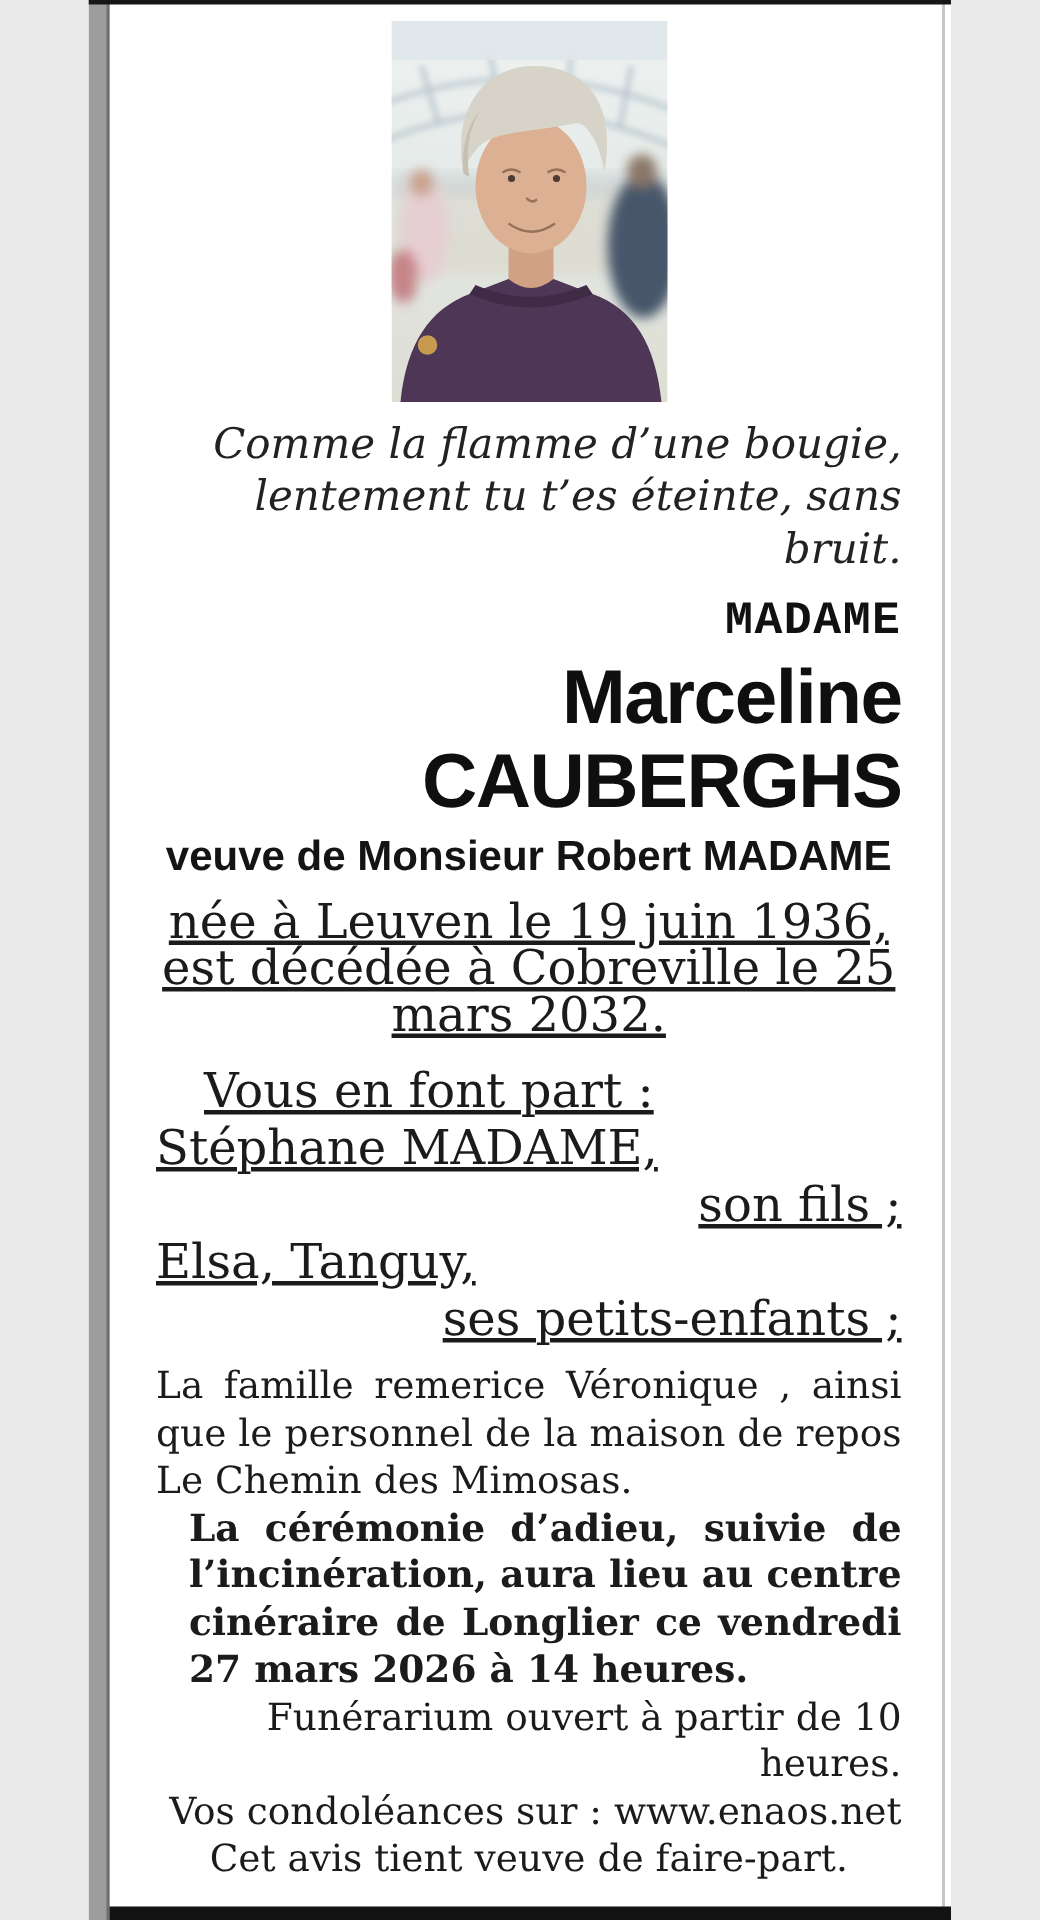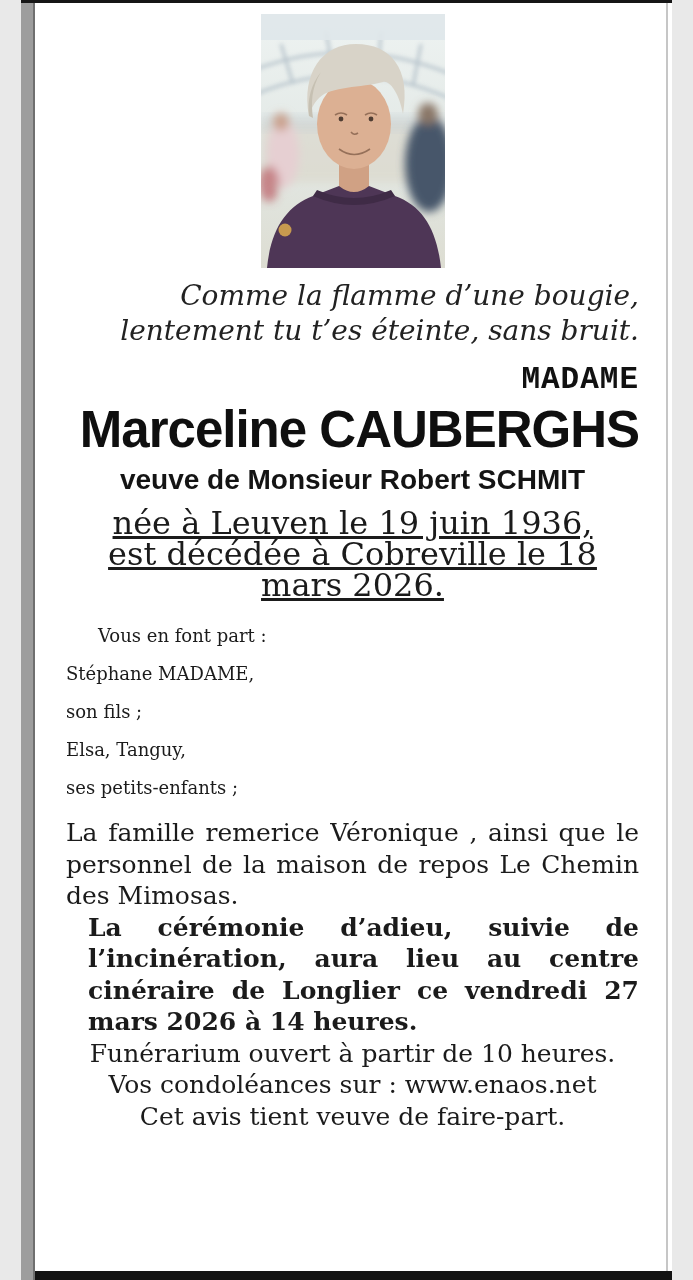--- a/index.html
+++ b/index.html
@@ -1,17 +1,17 @@
 <!DOCTYPE html>
 <html><head>
 <meta charset="utf-8">
 <style>
   html,body { margin:0; padding:0; background:#e9e9e9; }
   .page {
-    position:relative; width:651px; height:1280px; margin:0 auto;
+    position:relative; width:575px; height:1280px; margin:0 auto;
     background:#ffffff; overflow:hidden;
     font-family:"DejaVu Serif", serif; color:#1b1b1b;
   }
   
   .edge-top    { position:absolute; left:0; top:0; right:0; height:3px; background:#161616; z-index:6; }
   .edge-left   { position:absolute; left:0; top:0; bottom:0; width:12px; background:#9d9d9d; border-right:2px solid #6f6f6f; z-index:5; }
   .edge-right  { position:absolute; right:4px; top:0; bottom:0; width:2px; background:#c6c6c6; z-index:5; }
   .edge-bottom { position:absolute; left:14px; right:0; bottom:0; height:9px; background:#131313; z-index:6; }
 
   .content { position:absolute; left:15px; top:3px; right:9px; bottom:9px; padding:0 24px 0 30px; }
@@ -33,27 +33,27 @@
     font-family:"Liberation Sans", sans-serif; font-weight:bold;
     font-size:51px; line-height:56px; letter-spacing:-1px; color:#0f0f0f;
   }
   .widow-line {
     margin-top:6px; text-align:center;
     font-family:"Liberation Sans", sans-serif; font-weight:bold;
     font-size:28px; line-height:32px; color:#141414;
   }
   .vitals { margin-top:12px; text-align:center; font-size:32px; line-height:31px;text-decoration:underline; }
 
-  .announce { margin-top:16px; font-size:18px; line-height:38px; }
+  .announce { margin-top:16px; font-size:32px; line-height:38px;text-decoration:underline; }
   .announce .intro { padding-left:32px; }
-  .announce .relation { text-align:left; }
+  .announce .relation { text-align:right; }
 
   .paras { margin-top:10px; font-size:25px; line-height:31.5px; }
   .paras p { margin:0; text-align:justify; }
-  .paras p.noj { text-align:center; }
+  .paras p.noj { text-align:right; }
   .paras p.bold { font-weight:bold;margin-left:22px; }
   .paras p.center { text-align:center; }
   .url { text-decoration:none; color:inherit; }
 </style>
 </head>
 <body>
 
 <div class="page">
 
   <div class="edge-top"></div>
@@ -127,25 +127,25 @@
 
     <div class="quote">
       <div>Comme la flamme d’une bougie,</div>
       <div>lentement tu t’es éteinte, sans bruit.</div>
     </div>
 
     <div class="madame">MADAME</div>
 
     <h1 class="deceased-name">Marceline CAUBERGHS</h1>
 
-    <div class="widow-line">veuve de Monsieur Robert SCHMIT</div>
+    <div class="widow-line">veuve de Monsieur Robert MADAME</div>
 
     <div class="vitals">
       <div>née à Leuven le 19 juin 1936,</div>
-      <div>est décédée à Cobreville le 18 mars 2026.</div>
+      <div>est décédée à Cobreville le 25 mars 2032.</div>
     </div>
 
     <div class="announce">
       <div class="intro">Vous en font part :</div>
       <div>Stéphane MADAME,</div>
       <div class="relation">son fils ;</div>
       <div>Elsa, Tanguy,</div>
       <div class="relation">ses petits-enfants ;</div>
     </div>
 

